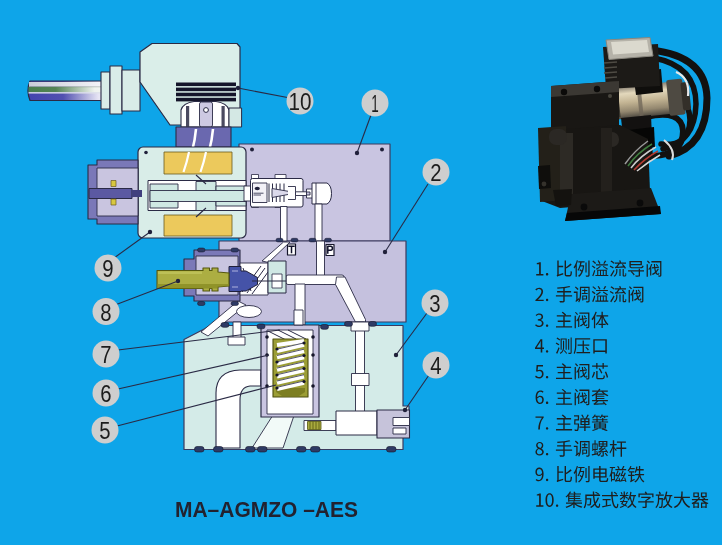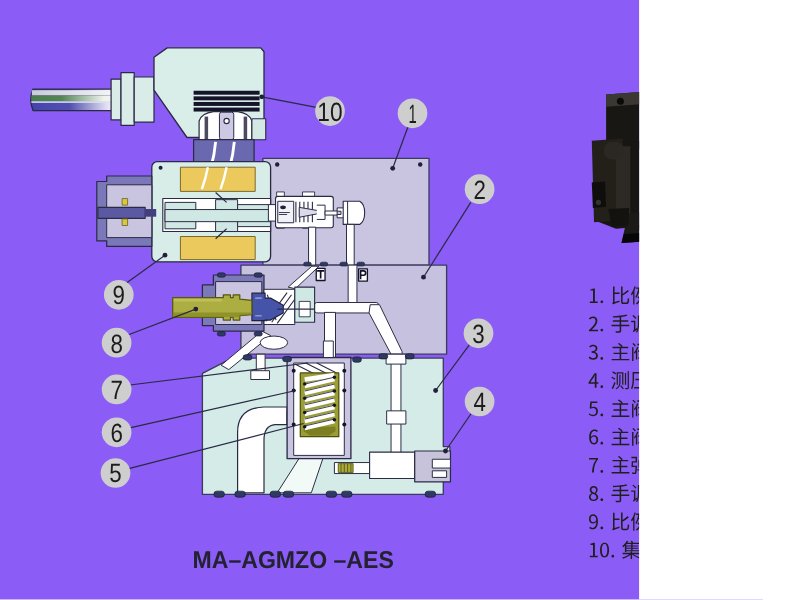--- a/index.html
+++ b/index.html
@@ -1,16 +1,16 @@
 <!DOCTYPE html>
 <html><head>
 <meta charset="utf-8">
 <style>
 html,body{margin:0;padding:0;background:#fff;}
-#stage{position:relative;width:581px;height:545px;background:#8b5cf6;overflow:hidden;
+#stage{position:relative;width:722px;height:545px;background:#0ea5e9;overflow:hidden;
   font-family:"Liberation Sans", sans-serif;}
 </style>
 </head>
 <body>
 <div id="stage">
 <svg width="722" height="545" viewBox="0 0 722 545">
 <defs>
 <linearGradient id="cableFade" x1="0" y1="0" x2="1" y2="0">
   <stop offset="0" stop-color="#4343ae"></stop>
           <stop offset="0.45" stop-color="#5150b0"></stop>

